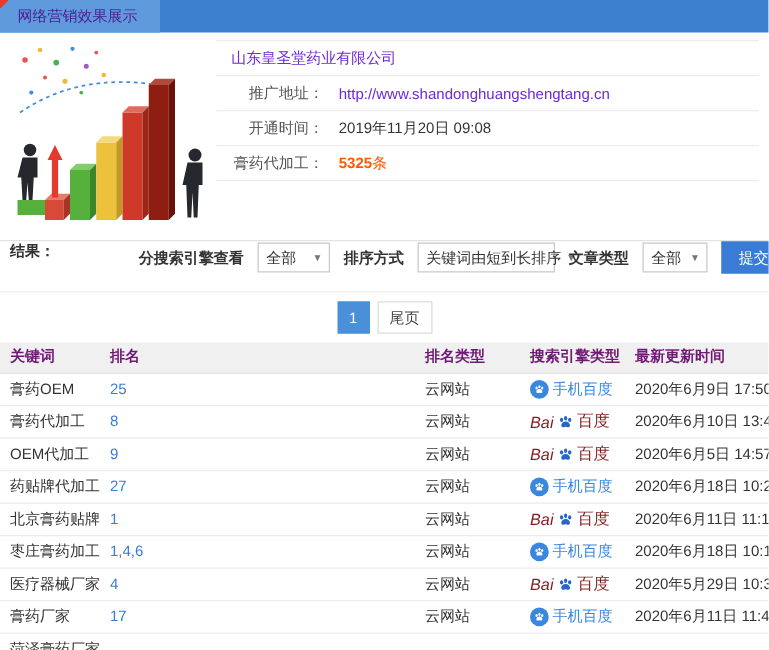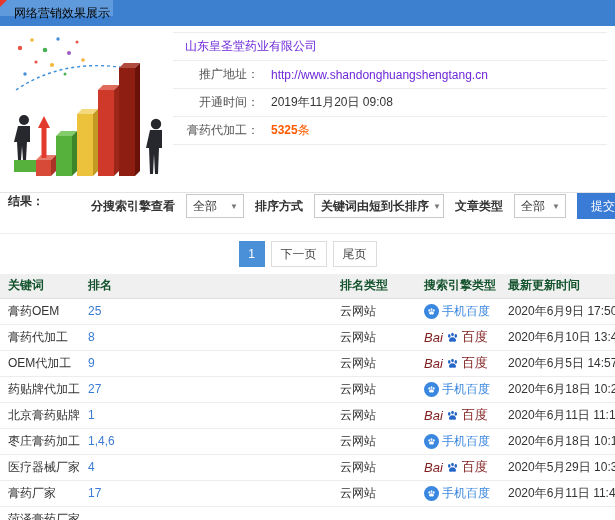--- a/index.html
+++ b/index.html
@@ -2,22 +2,22 @@
 <html lang="zh"><head>
 <meta charset="utf-8">
 <style>
   *{box-sizing:border-box;margin:0;padding:0;}
   html,body{width:615px;height:520px;overflow:hidden;background:#fff;
     font-family:"Liberation Sans","DejaVu Sans",sans-serif;font-size:12px;color:#333;}
   .page{position:relative;width:615px;height:520px;overflow:hidden;background:#fff;}
 
   
   .topbar{height:26px;background:#3d80cf;}
-  .toptab{position:relative;display:inline-block;height:16px;line-height:26px;
-    padding:0 3px 0 14px;background:#5f9adc;color:#000000;cursor:pointer;}
+  .toptab{position:relative;display:inline-block;height:26px;line-height:26px;
+    padding:0 18px 0 14px;background:#5f9adc;color:#4c1d95;cursor:pointer;}
   .toptab::before{content:"";position:absolute;left:0;top:0;
     border-top:7px solid #e8392b;border-right:7px solid transparent;}
 
   
   .info{display:flex;padding:6px 8px 0 8px;height:158px;}
   .illus{width:165px;height:148px;flex:0 0 auto;}
   .info-table{flex:1;border-top:1px solid #ececec;align-self:flex-start;width:100%;}
   .info-row{display:flex;align-items:center;height:28px;border-bottom:1px solid #ececec;}
   .info-label{width:86px;text-align:right;color:#555;flex:0 0 auto;}
   .info-value{margin-left:12px;white-space:nowrap;}
@@ -27,37 +27,37 @@
   
   .filter-row{display:flex;align-items:flex-start;height:42px;margin-top:8px;
     border-top:1px solid #e3e3e3;border-bottom:1px solid #eee;padding:0 8px;overflow:visible;}
   .flabel{font-weight:bold;color:#333;white-space:nowrap;}
   .fgroup{margin-left:auto;display:flex;align-items:center;gap:11px;}
   .fselect{display:flex;align-items:center;justify-content:space-between;
     border:1px solid #c9c9c9;background:#fff;height:24px;padding:0 5px 0 6px;
     cursor:pointer;white-space:nowrap;flex:0 0 auto;}
   .fselect .arr{color:#777;font-size:8px;margin-left:4px;}
   .sel-engine{width:58px;}
-  .sel-sort{width:130px;font-weight:bold;}
+  .sel-sort{width:110px;}
   .sel-type{width:52px;}
   .submit-btn{height:26px;width:52px;background:#3a7bd5;color:#fff;border:none;
     font-size:12px;cursor:pointer;flex:0 0 auto;margin-right:-22px;
     font-family:"Liberation Sans","DejaVu Sans",sans-serif;}
 
   
   .pager{display:flex;align-items:center;justify-content:center;gap:6px;height:40px;}
   .page-num{min-width:26px;height:26px;line-height:26px;text-align:center;
     background:#4a90d9;color:#fff;cursor:pointer;}
   .page-link{height:26px;line-height:24px;padding:0 9px;border:1px solid #dcdcdc;
     color:#444;cursor:pointer;background:#fff;}
 
   
   table{width:100%;border-collapse:collapse;table-layout:fixed;}
   th{background:#f0f0f0;text-align:left;font-weight:bold;height:24px;
-    padding:0 8px;font-size:12px;color:#14532d;border-bottom:1px solid #e0e0e0;white-space:nowrap;}
+    padding:0 8px;font-size:12px;color:#701a75;border-bottom:1px solid #e0e0e0;white-space:nowrap;}
   td{height:26px;padding:0 8px;border-bottom:1px solid #ececec;font-size:12px;
     color:#333;white-space:nowrap;}
   a.rank-link{color:#3a7bd5;text-decoration:none;cursor:pointer;}
   .eng{display:inline-flex;align-items:center;gap:3px;vertical-align:middle;}
   .mpaw{display:inline-flex;width:15px;height:15px;border-radius:50%;
     background:#3a87e0;align-items:center;justify-content:center;flex:0 0 auto;}
   .mlabel{color:#3a87e0;}
   .bd-bai,.bd-du{color:#7f1d1d;font-weight:normal;font-size:13px;}
   .bd-bai{font-style:italic;}
   .bd-paw{display:inline-flex;}
@@ -167,21 +167,20 @@
       <div class="fselect sel-type">
         <span>全部</span>
         <span class="arr">▼</span>
       </div>
       <button class="submit-btn">提交</button>
     </div>
   </div>
 
   <div class="pager">
     <span class="page-num">1</span>
-    <span class="page-link">下一页</span>
     <span class="page-link">尾页</span>
   </div>
 
   <table>
     <colgroup>
         <col style="width:80px">
         <col style="width:252px">
         <col style="width:84px">
         <col style="width:84px">
         <col>

